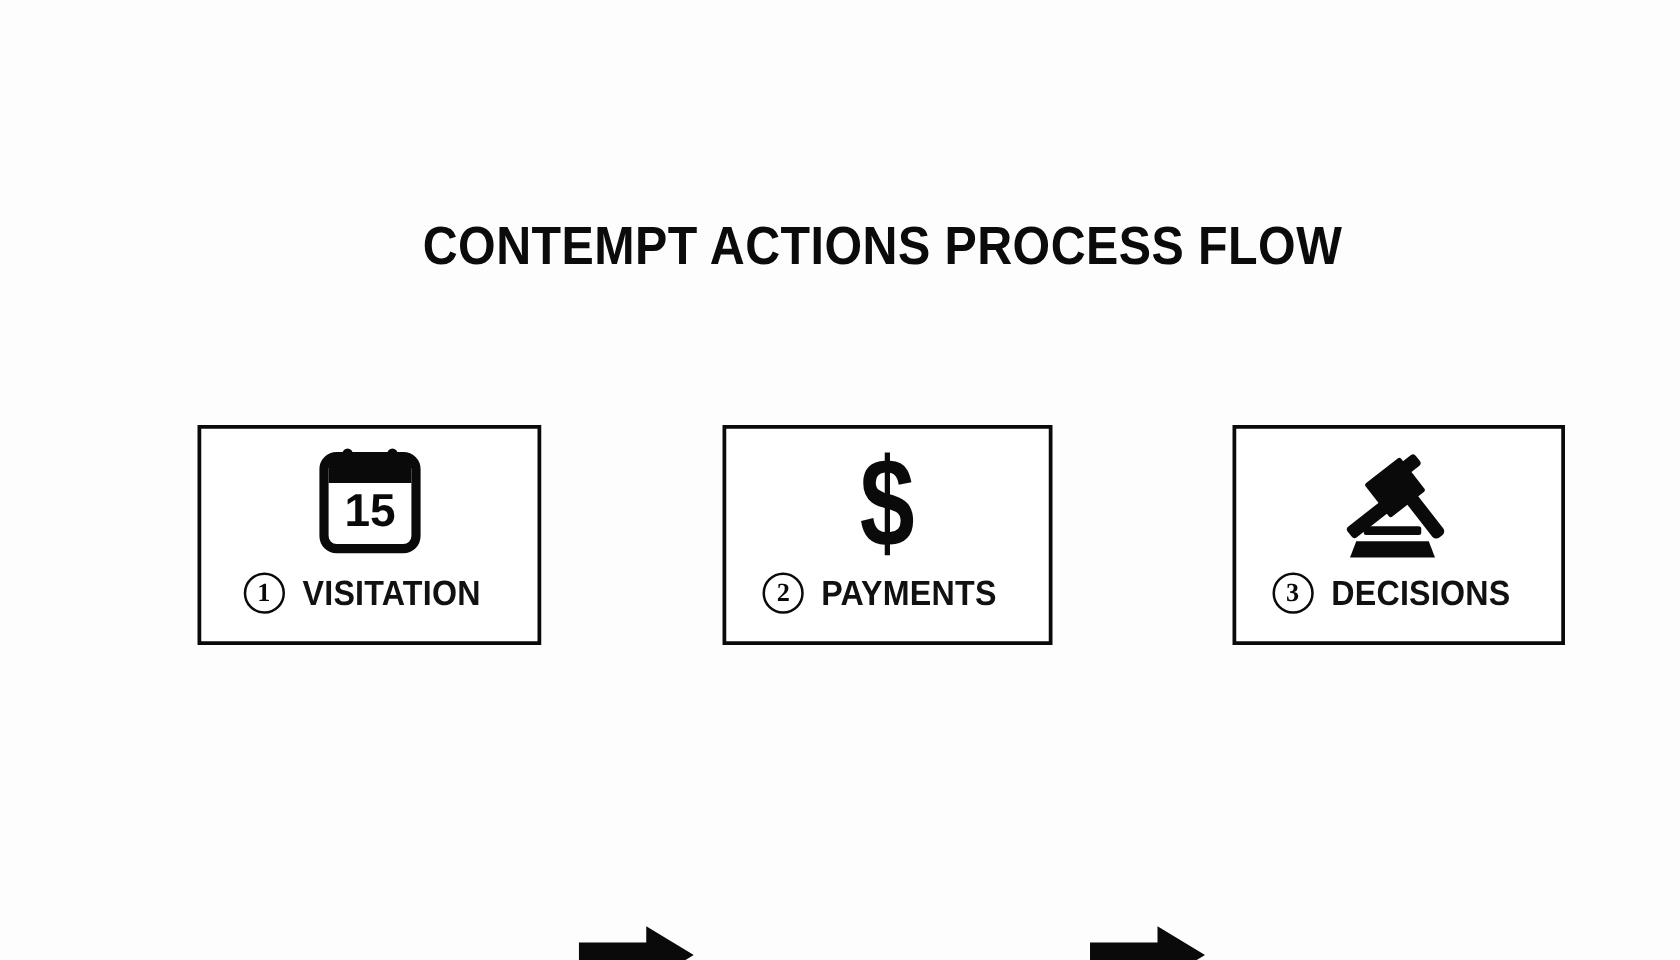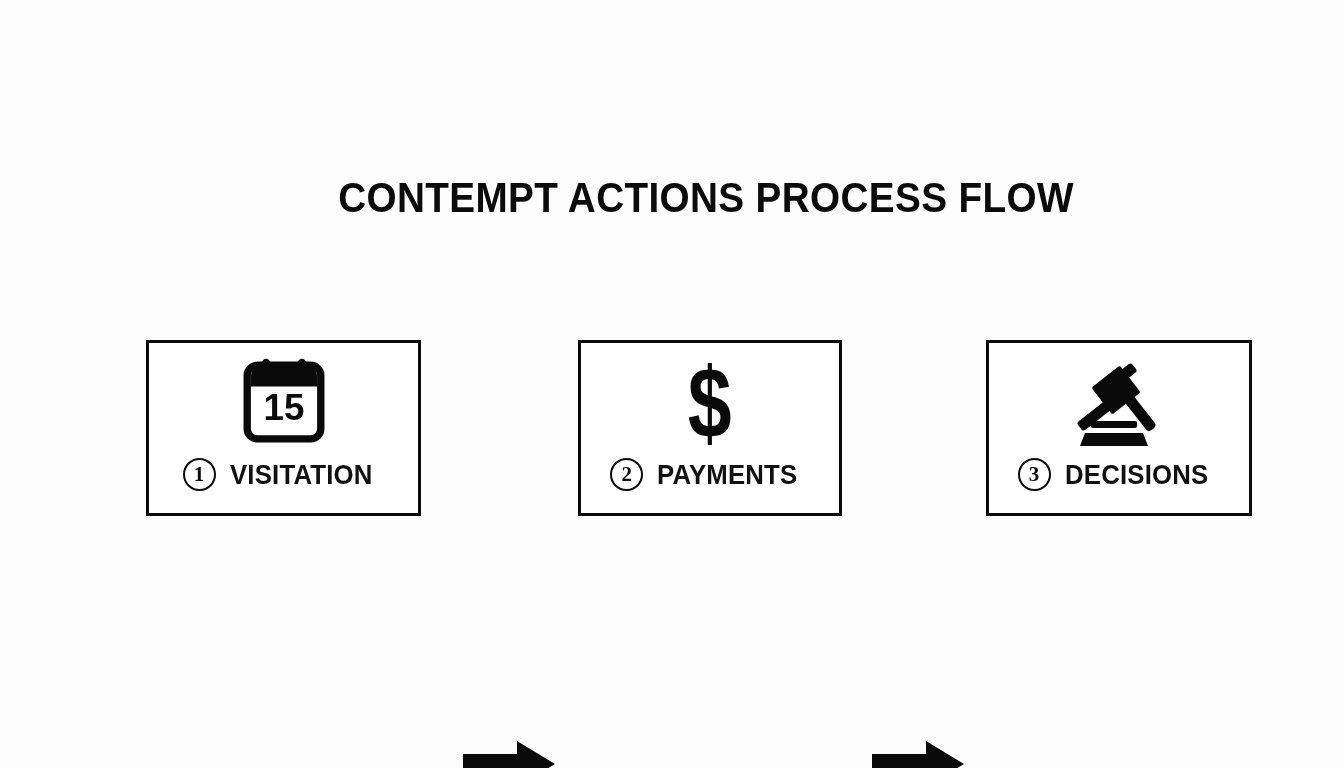--- a/index.html
+++ b/index.html
@@ -48,21 +48,21 @@
   }
 
   .step-box {
     position: absolute;
     top: 0;
     height: 176px;
     background: #ffffff;
     border: 3px solid #0a0a0a;
     box-sizing: border-box;
   }
-  .step-1 { left: 112px; width: 275px; }
+  .step-1 { left: 124px; width: 275px; }
   .step-2 { left: 544px; width: 264px; }
   .step-3 { left: 952px; width: 266px; }
 
   .icon-zone {
     position: absolute;
     top: 10px;
     left: 0;
     width: 100%;
     height: 100px;
     display: flex;

